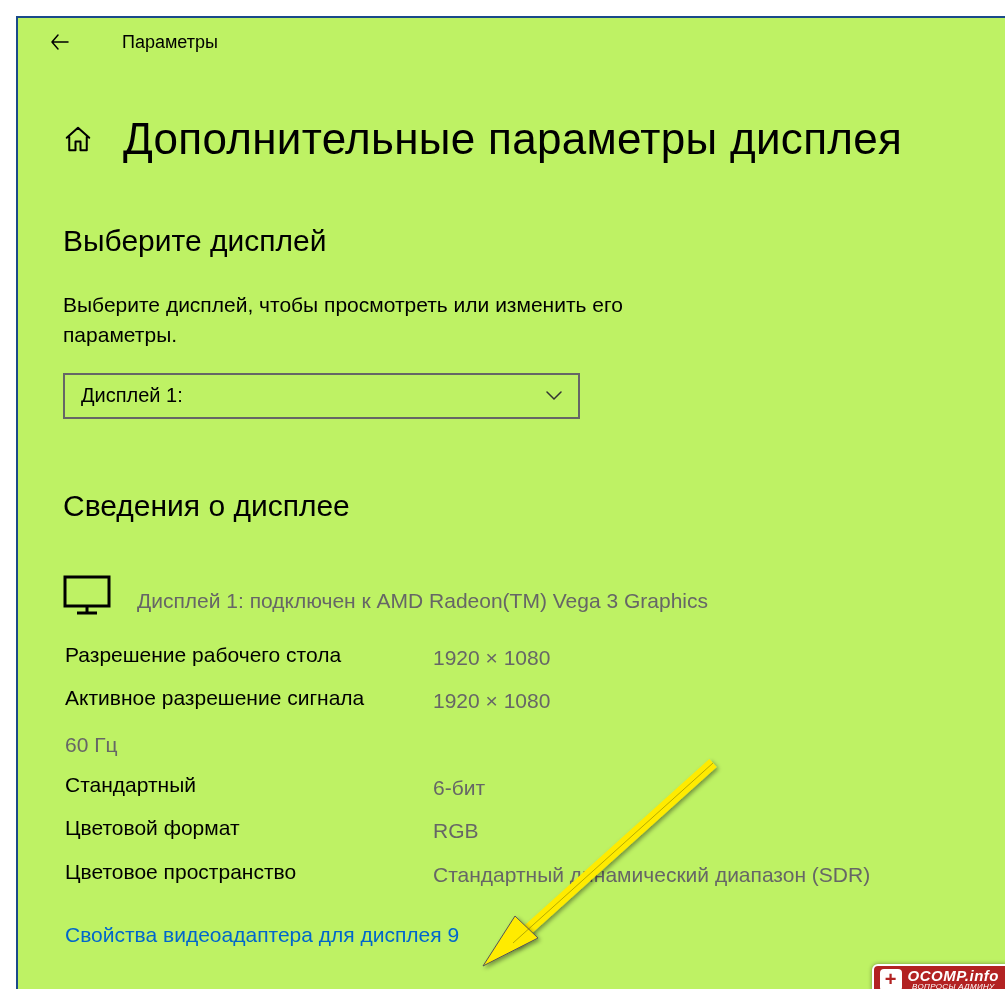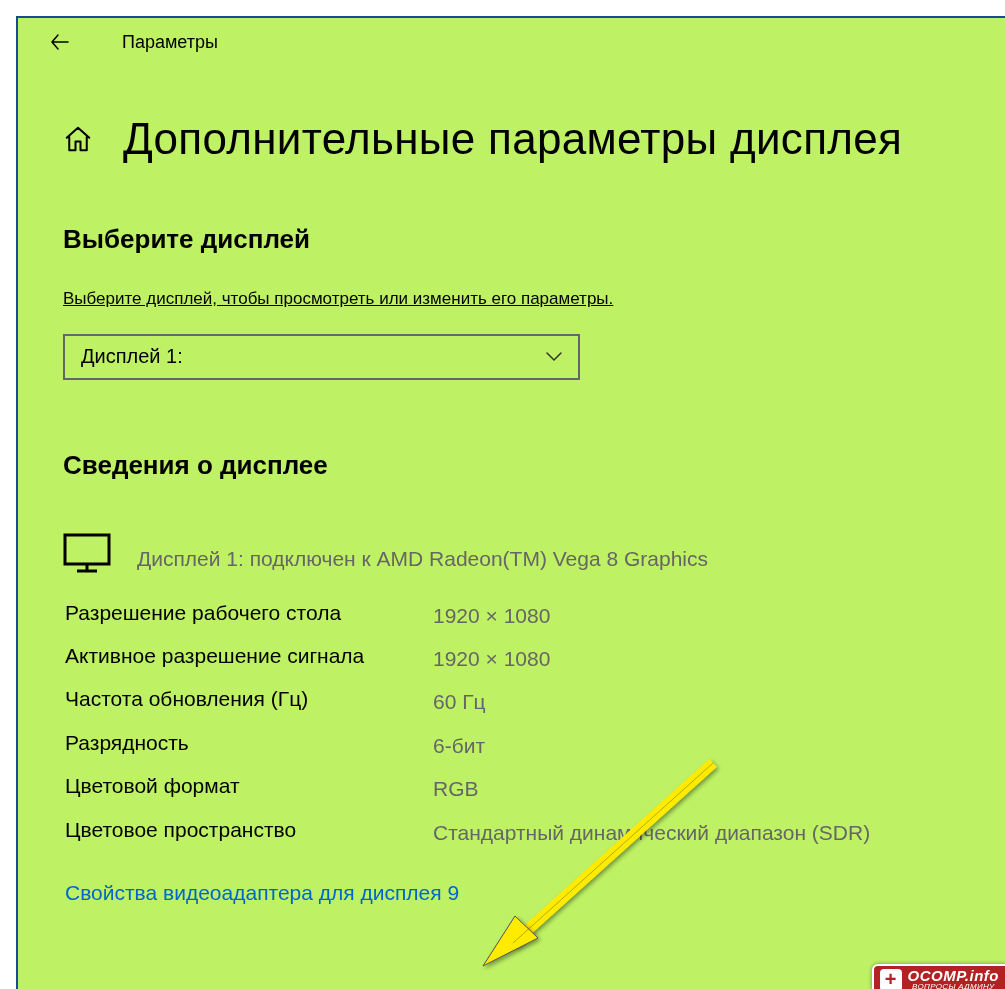--- a/index.html
+++ b/index.html
@@ -53,33 +53,32 @@
       height: 30px;
       cursor: pointer;
     }
     .page-title {
       font-size: 44px;
       font-weight: 300;
       color: #000;
       letter-spacing: 0.3px;
     }
     .section-heading {
-      font-size: 26px;
-      font-weight: 700;
+      font-size: 30px;
+      font-weight: 400;
       color: #000;
       margin-bottom: 32px;
     }
     .section-desc {
-      font-size: 17px;
+      font-size: 21px;
       font-weight: 400;
       color: #000;
       line-height: 1.45;
       margin-bottom: 22px;
       max-width: 600px;
-      text-decoration: underline;
     }
     .dropdown {
       width: 517px;
       height: 46px;
       border: 2px solid #666;
       display: flex;
       align-items: center;
       justify-content: space-between;
       padding: 0 16px;
       cursor: pointer;
@@ -227,38 +226,37 @@
 
     <div class="display-info-section">
       <h2 class="section-heading">Сведения о дисплее</h2>
 
       <div class="monitor-row">
         <svg class="monitor-icon" viewBox="0 0 48 40">
           <rect x="2" y="2" width="44" height="29" stroke="#000" stroke-width="3" fill="none"></rect>
           <line x1="14" y1="38" x2="34" y2="38" stroke="#000" stroke-width="3"></line>
           <line x1="24" y1="31" x2="24" y2="37" stroke="#000" stroke-width="3"></line>
         </svg>
-        <span class="display-connected-text">Дисплей 1: подключен к AMD Radeon(TM) Vega 8 Graphics</span>
+        <span class="display-connected-text">Дисплей 1: подключен к AMD Radeon(TM) Vega 3 Graphics</span>
       </div>
 
       <div class="props-table" id="props-table">
           <div class="prop-row">
             <div class="prop-label">Разрешение рабочего стола</div>
             <div class="prop-value">1920 × 1080</div>
           </div>
           <div class="prop-row">
             <div class="prop-label">Активное разрешение сигнала</div>
             <div class="prop-value">1920 × 1080</div>
           </div>
           <div class="prop-row">
-            <div class="prop-label">Частота обновления (Гц)</div>
             <div class="prop-value">60 Гц</div>
           </div>
           <div class="prop-row">
-            <div class="prop-label">Разрядность</div>
+            <div class="prop-label">Стандартный</div>
             <div class="prop-value">6-бит</div>
           </div>
           <div class="prop-row">
             <div class="prop-label">Цветовой формат</div>
             <div class="prop-value">RGB</div>
           </div>
           <div class="prop-row">
             <div class="prop-label">Цветовое пространство</div>
             <div class="prop-value">Стандартный динамический диапазон (SDR)</div>
           </div>

